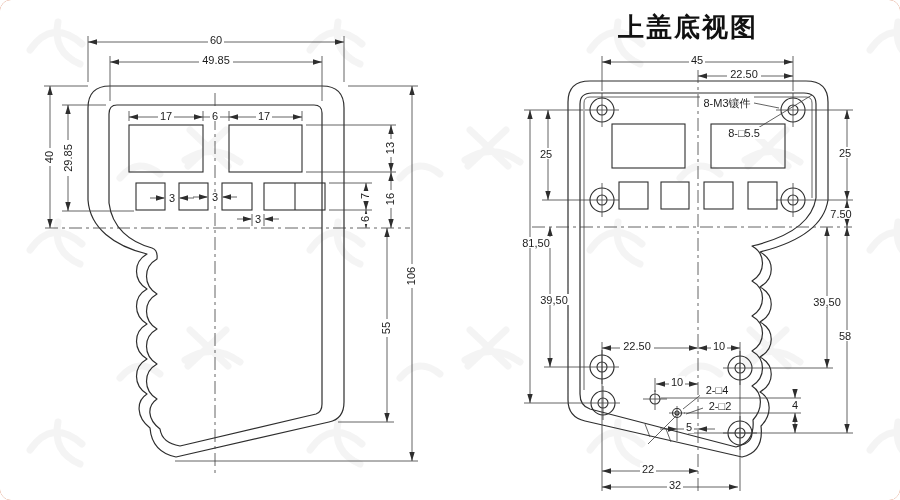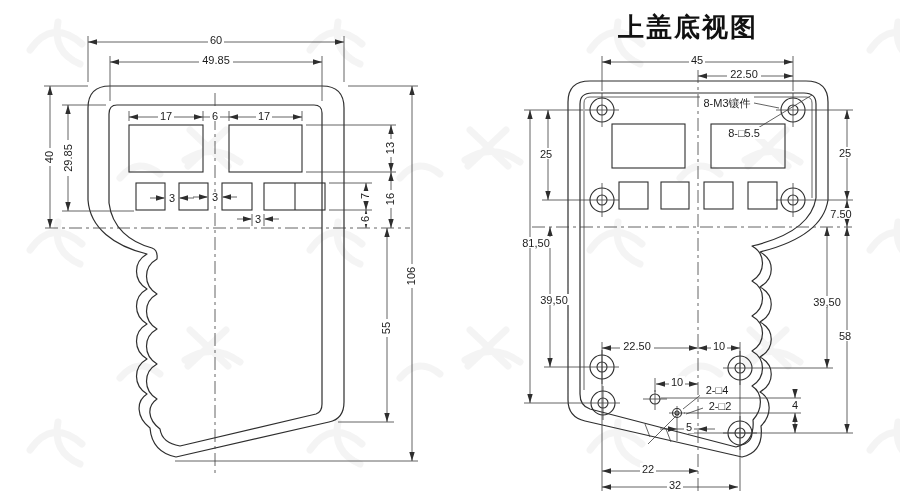--- a/index.html
+++ b/index.html
@@ -1,17 +1,17 @@
 <!DOCTYPE html>
 <html><head>
 <meta charset="utf-8">
 <style>
   html,body{margin:0;padding:0;background:#ffffff;}
   .canvas{width:900px;height:500px;position:relative;background:#c2410c;overflow:hidden;
-          font-family:"Liberation Sans",sans-serif;}
+          font-family:"Liberation Sans",sans-serif;border-radius:11px;}
   svg{display:block}
   .outline{stroke:#2e2e2e;stroke-width:1.2;fill:none;stroke-linejoin:round;}
   .thin{stroke:#3c3c3c;stroke-width:0.8;fill:none;}
   .cl{stroke:#3c3c3c;stroke-width:0.8;fill:none;stroke-dasharray:13 4 3 4;}
   .sq{stroke:#2e2e2e;stroke-width:1.1;fill:none;}
   .boss-o{stroke:#2e2e2e;stroke-width:1.1;fill:none;}
   text.dim{font-family:"Liberation Sans",sans-serif;font-size:11px;fill:#1c1c1c;}
   text.lbl{font-family:"Liberation Sans",sans-serif;font-size:11px;fill:#1c1c1c;}
   text.ttl{font-family:"Liberation Serif",serif;font-size:26px;font-weight:bold;fill:#111;letter-spacing:2px;}
   .wbg{fill:#ffffff;stroke:none;}

